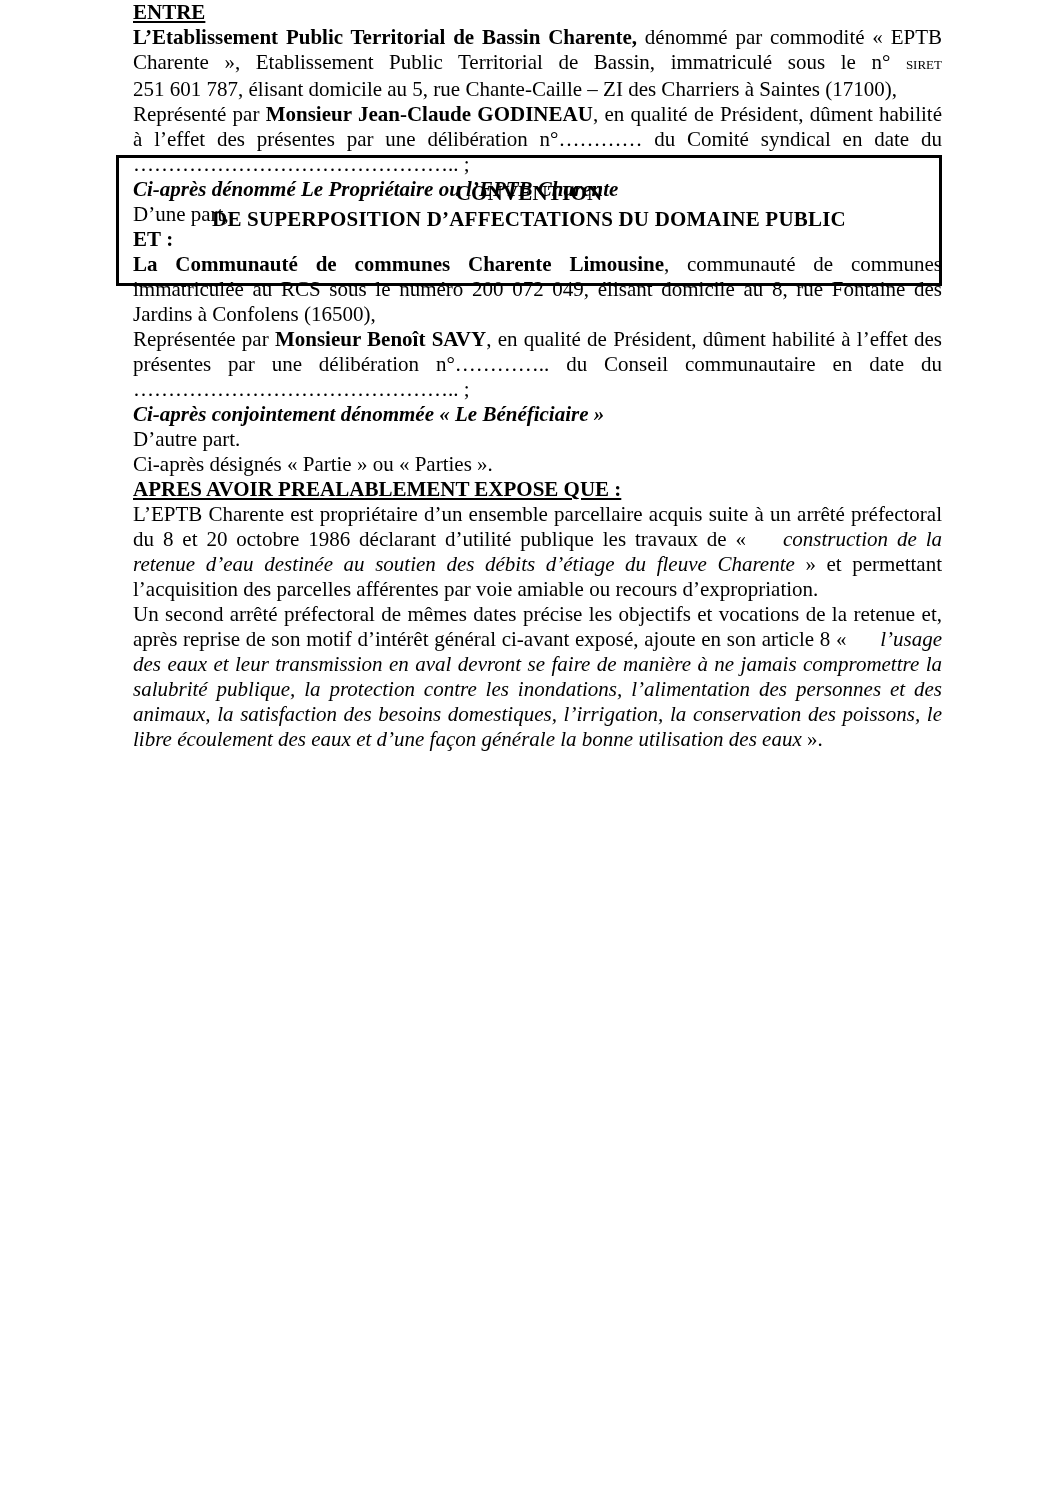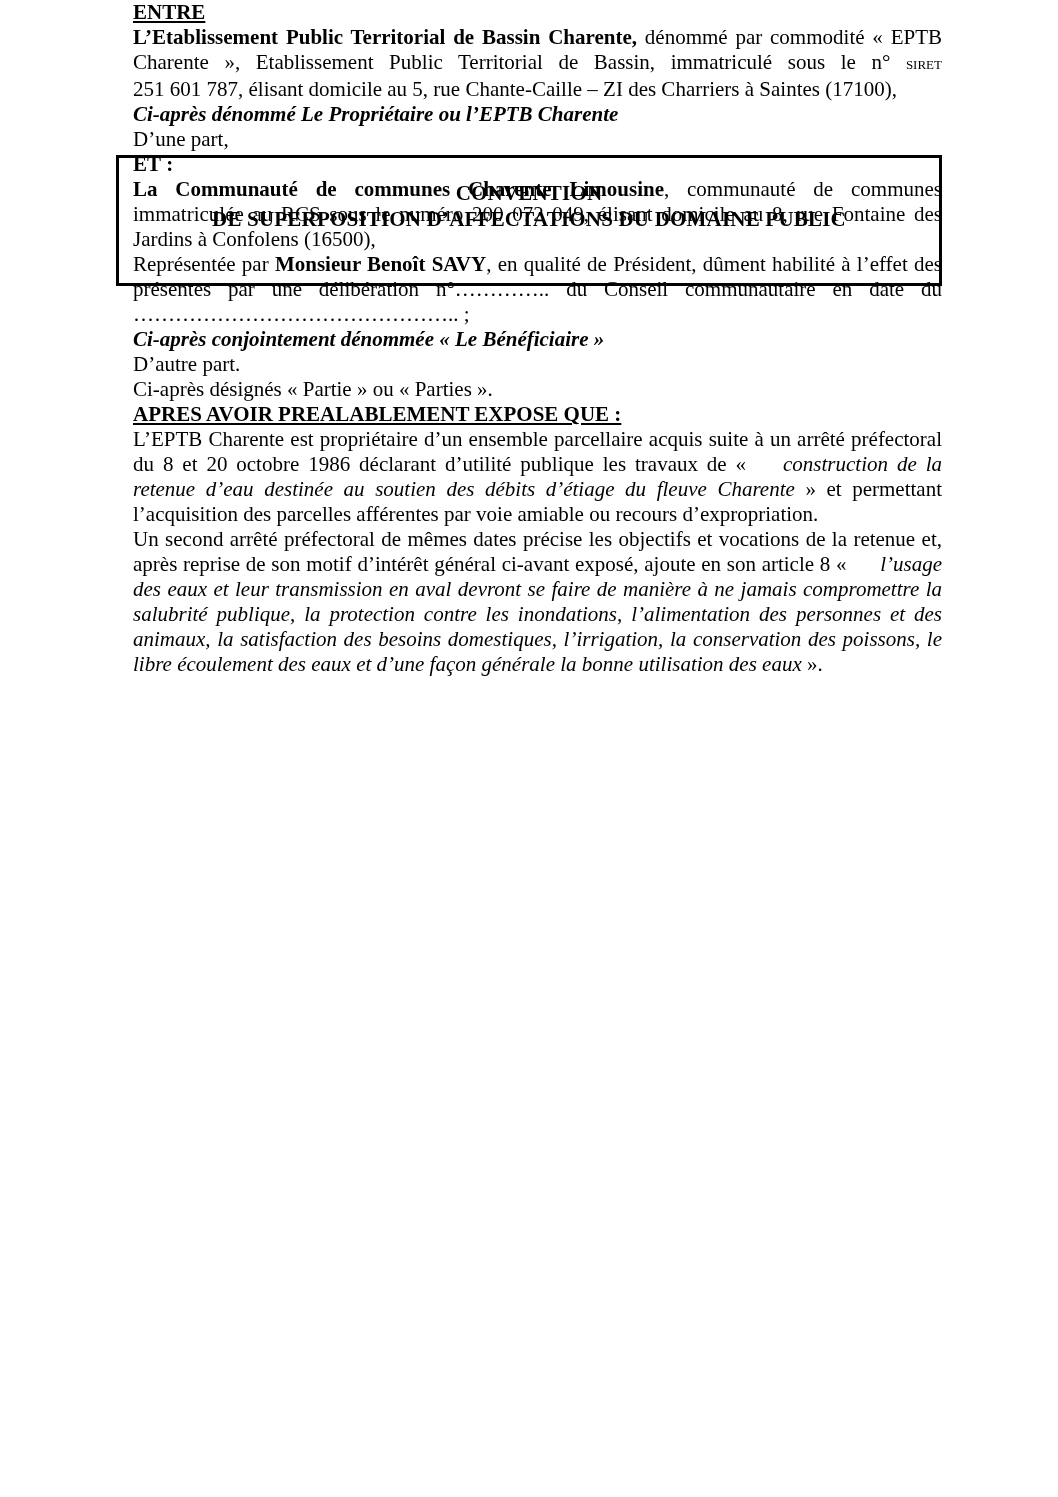--- a/index.html
+++ b/index.html
@@ -70,20 +70,21 @@
     <div class="title-line">CONVENTION</div>
     <div class="title-line">DE SUPERPOSITION D’AFFECTATIONS DU DOMAINE PUBLIC</div>
   </div>
 
   <div class="content">
 
     <div class="entre b u">ENTRE</div>
 
     <p class="para1"><span class="b">L’Etablissement Public Territorial de Bassin Charente,</span><span> dénommé par commodité «&nbsp;EPTB Charente&nbsp;», Etablissement Public Territorial de Bassin, immatriculé sous le n°&nbsp;</span><span class="siret">SIRET</span><span> 251&nbsp;601&nbsp;787, élisant domicile au 5, rue Chante-Caille – ZI des Charriers à Saintes (17100),</span></p>
 
+    <p class="para2"><span>Représenté par </span><span class="b">Monsieur Jean-Claude GODINEAU</span><span>, en qualité de Président, dûment habilité à l’effet des présentes par une délibération n°………… du Comité syndical en date du </span><span>………………………………………..&nbsp;;</span></p>
 
     <div class="designation1 bi">Ci-après dénommé Le Propriétaire ou l’EPTB Charente</div>
 
     <div class="dune-part right">D’une part,</div>
 
     <div class="et-heading b">ET&nbsp;:</div>
 
     <p class="para3"><span class="b">La Communauté de communes Charente Limousine</span><span>, communauté de communes immatriculée au RCS sous le numéro 200&nbsp;072&nbsp;049, élisant domicile au 8, rue Fontaine des Jardins à Confolens (16500),</span></p>
 
     <p class="para4"><span>Représentée par </span><span class="b">Monsieur Benoît SAVY</span><span>, en qualité de Président, dûment habilité à l’effet des présentes par une délibération n°………….. du Conseil communautaire en date du </span><span>………………………………………..&nbsp;;</span></p>

